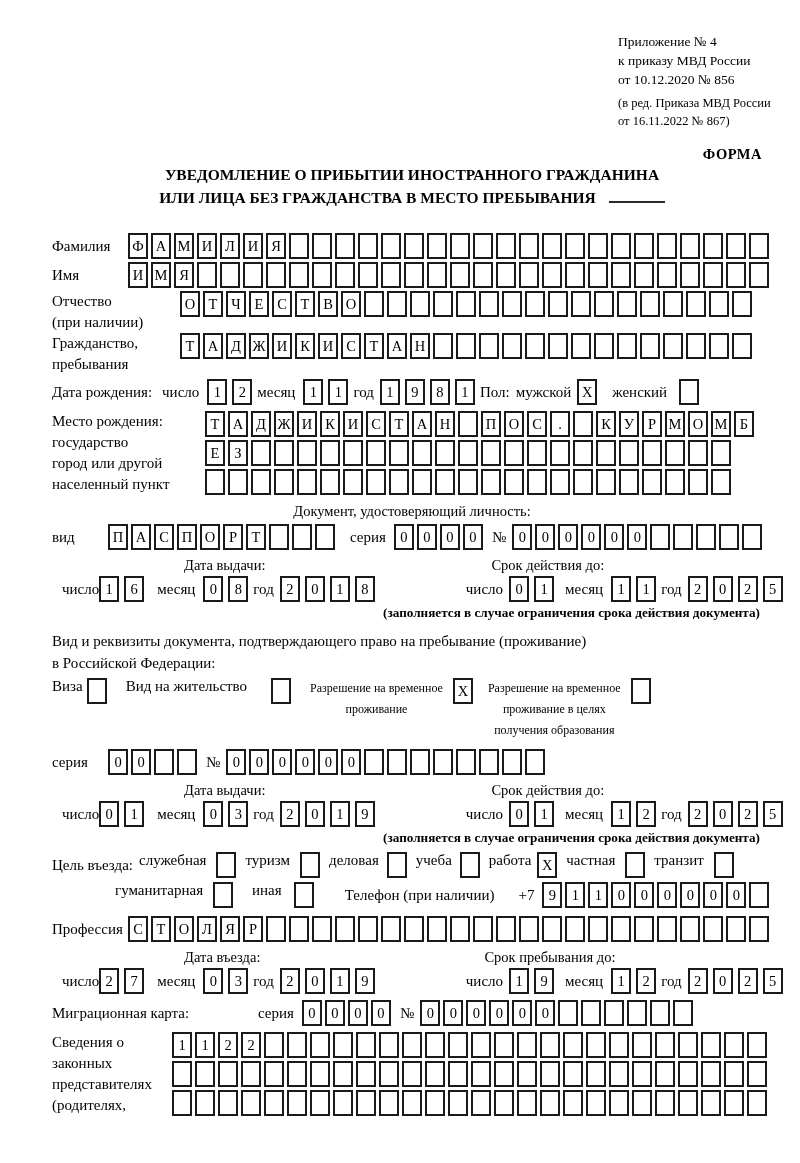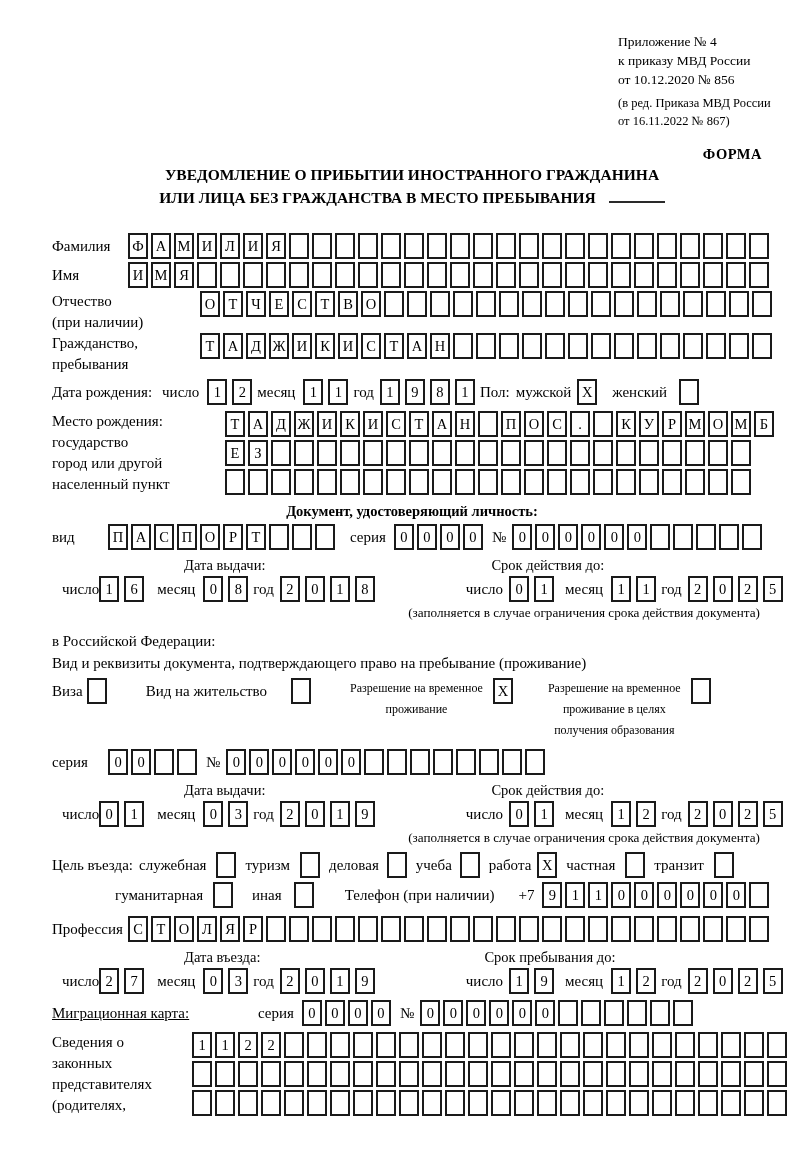--- a/index.html
+++ b/index.html
@@ -15,53 +15,53 @@
   .appendix { margin-left:566px; font-size:13.5px; line-height:19px; }
   .edition  { margin-left:566px; font-size:12.5px; line-height:18px; margin-top:5px; }
   .forma { text-align:right; padding-right:10px; font-weight:bold; font-size:14.5px; margin-top:16px; letter-spacing:0.5px; }
 
   .title { text-align:center; font-weight:bold; font-size:15.5px; line-height:23px; }
   .blank-underline { display:inline-block; width:56px; border-bottom:2.5px solid #2a2a2a; height:12px; margin-left:13px; }
 
   .sec1 { font-weight:bold; font-size:14.2px; margin-top:24px; text-align:center; white-space:nowrap; }
 
   .frow { display:flex; align-items:center; }
-  .tp { align-items:flex-start;gap:20px; }
+  .tp { align-items:flex-start; }
   .lbl { font-size:15px; white-space:nowrap; }
   .lblcol { font-size:15px; }
   .lblcol div { line-height:21px; white-space:nowrap; }
   .cells { display:flex; }
   .cell {
     width:20px; height:26px; flex:none;
     border:2px solid #1a1a1a; margin-right:3px;
     display:inline-flex; align-items:center; justify-content:center;
     font-size:14.5px; background:#fff;
   }
   .dt .cell { margin-right:5px; }
   .cellrows > .cells { margin-bottom:3px; }
 
   .w76  { flex:0 0 76px; }
   .w128 { flex:0 0 128px; }
   .w153 { flex:0 0 153px; }
   .w120 { flex:0 0 120px; }
   .w56  { flex:0 0 56px; }
-  .w170 { flex:0 0 170px;text-decoration:underline; }
+  .w170 { flex:0 0 170px; }
 
   .mt2{margin-top:2px}.mt3{margin-top:3px}.mt4{margin-top:4px}.mt6{margin-top:6px}
   .mt8{margin-top:8px}.mt24{margin-top:24px}
   .ml6{margin-left:6px}.ml8{margin-left:8px}.ml10{margin-left:10px}.ml12{margin-left:12px}
   .ml16{margin-left:16px}.ml24{margin-left:24px}.ml28{margin-left:28px}
   .ml36{margin-left:36px}.ml63{margin-left:63px}.ml86{margin-left:86px}
 
-  .doc-head { text-align:center; font-weight:bold; font-size:14.5px; margin-top:5px; }
+  .doc-head { text-align:center; font-weight:normal; font-size:14.5px; margin-top:5px; }
   .pair-head { display:flex; font-size:14.5px; margin-top:7px; }
-  .note-right { text-align:right; padding-right:12px; font-size:13.2px; margin-top:3px; }
+  .note-right { text-align:right; padding-right:12px; font-size:13.2px; margin-top:3px;font-weight:bold; }
   .intro { font-size:15px; line-height:22px; margin-top:9px; }
 
-  .opt { display:inline-flex; align-items:center; }
+  .opt { display:inline-flex; }
   .opt-multi { display:inline-flex; align-items:flex-start; }
   .opt-label-center { text-align:center; font-size:12px; line-height:21px; }
 </style>
 </head>
 <body>
 
 <div class="page">
 
   <div class="appendix">
     <div>Приложение № 4</div>
@@ -406,22 +406,22 @@
     <span class="cells ml6">
         <span class="cell">2</span>
         <span class="cell">0</span>
         <span class="cell">2</span>
         <span class="cell">5</span>
       </span>
   </div>
   <div class="note-right">(заполняется в случае ограничения срока действия документа)</div>
 
   <div class="intro">
+    <div>Вид и реквизиты документа, подтверждающего право на пребывание (проживание)</div>
     <div>в Российской Федерации:</div>
-    <div>Вид и реквизиты документа, подтверждающего право на пребывание (проживание)</div>
   </div>
 
   <div class="frow tp mt4">
     <span class="opt">
       <span class="lbl">Виза</span>
       <span class="cell" style="margin-left:4px"></span>
     </span>
     <span class="opt ml16">
       <span class="lbl">Вид на жительство</span>
       <span class="cell ml24"></span>

